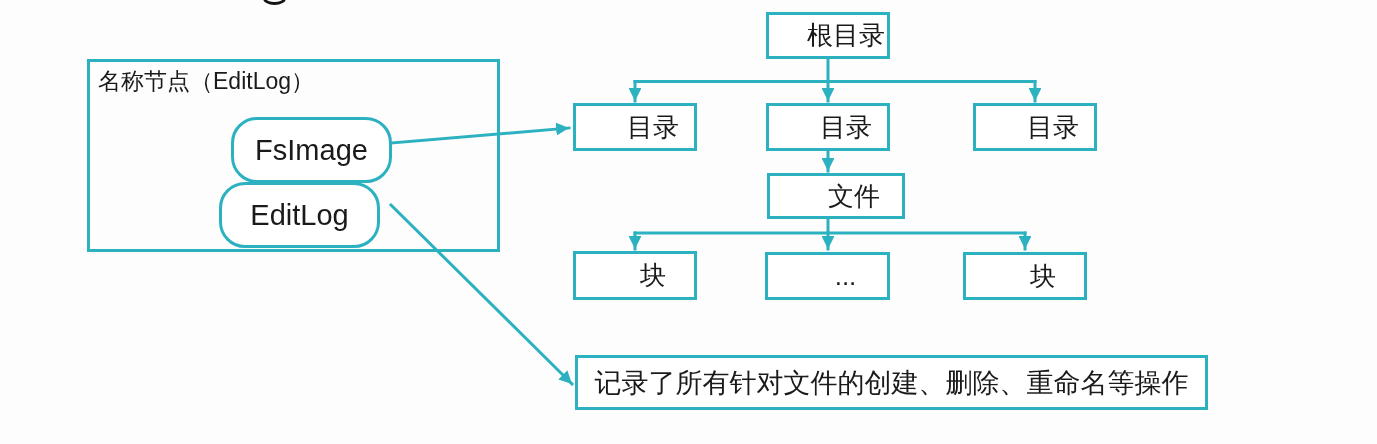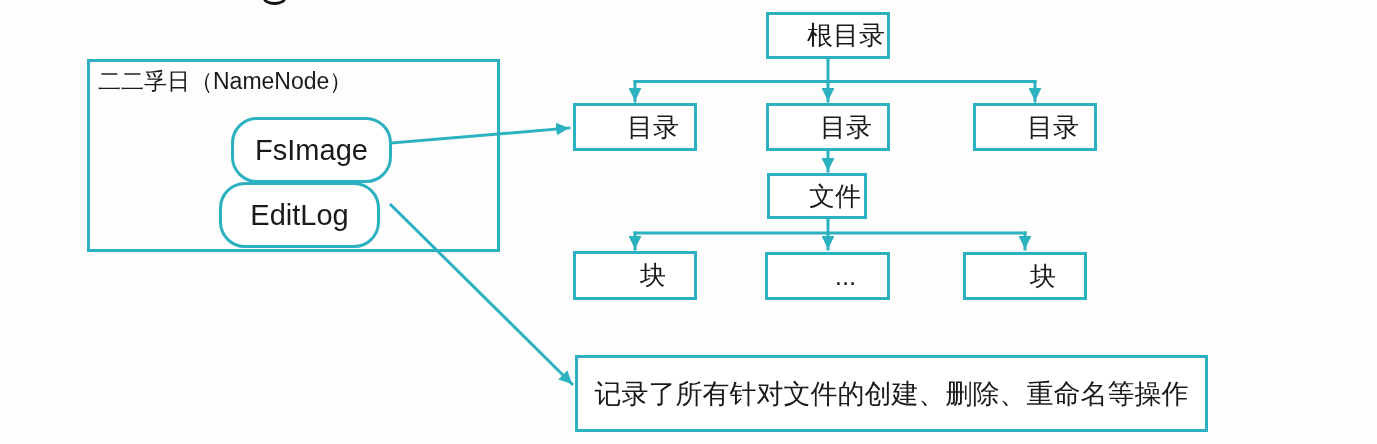--- a/index.html
+++ b/index.html
@@ -40,26 +40,26 @@
   .node{
     position:absolute;
     border:3px solid var(--line);background:#fff;box-sizing:border-box;
     display:flex;align-items:center;justify-content:center;
     font-size:26px;white-space:nowrap;padding-left:36px;
   }
   .node.root {left:766px;top:12px; width:124px;height:47px;}
   .node.dir1 {left:573px;top:103px;width:124px;height:48px;}
   .node.dir2 {left:766px;top:103px;width:124px;height:48px;}
   .node.dir3 {left:973px;top:103px;width:124px;height:48px;}
-  .node.file {left:767px;top:173px;width:100px;height:46px;}
+  .node.file {left:767px;top:173px;width:138px;height:46px;}
   .node.blk1 {left:573px;top:251px;width:124px;height:49px;}
   .node.dots {left:765px;top:252px;width:125px;height:48px;}
   .node.blk2 {left:963px;top:252px;width:124px;height:48px;}
   .note{
-    position:absolute;left:575px;top:355px;width:633px;height:77px;
+    position:absolute;left:575px;top:355px;width:633px;height:55px;
     border:3px solid var(--line);background:#fff;box-sizing:border-box;
     display:flex;align-items:center;justify-content:center;
     font-size:27px;white-space:nowrap;
   }
   .watermark{
     position:absolute;left:1046px;top:399px;
     color:#fff;font-size:26px;font-weight:700;letter-spacing:1px;white-space:nowrap;
     text-shadow:-1px -1px 0 #5a5a5a, 1px -1px 0 #5a5a5a, -1px 1px 0 #5a5a5a, 1px 1px 0 #5a5a5a, 2px 2px 3px rgba(0,0,0,.4);
   }
   .glyph-fragment{
@@ -92,21 +92,21 @@
     <path d="M1025 233 V249" marker-end="url(#arrow)"></path>
 
     <path d="M392 143 L569 128" marker-end="url(#arrow)"></path>
 
     <path d="M391 205 L572 384" marker-end="url(#arrow)"></path>
   </svg>
 
   <div class="glyph-fragment"></div>
 
   <div class="panel"></div>
-  <div class="panel-title">二二孚日（NameNode）</div>
+  <div class="panel-title">名称节点（EditLog）</div>
   <div class="pill fsimage">
     <span>FsImage</span>
   </div>
   <div class="pill editlog">
     <span>EditLog</span>
   </div>
 
   <div class="node root">
     <span>根目录</span>
   </div>

